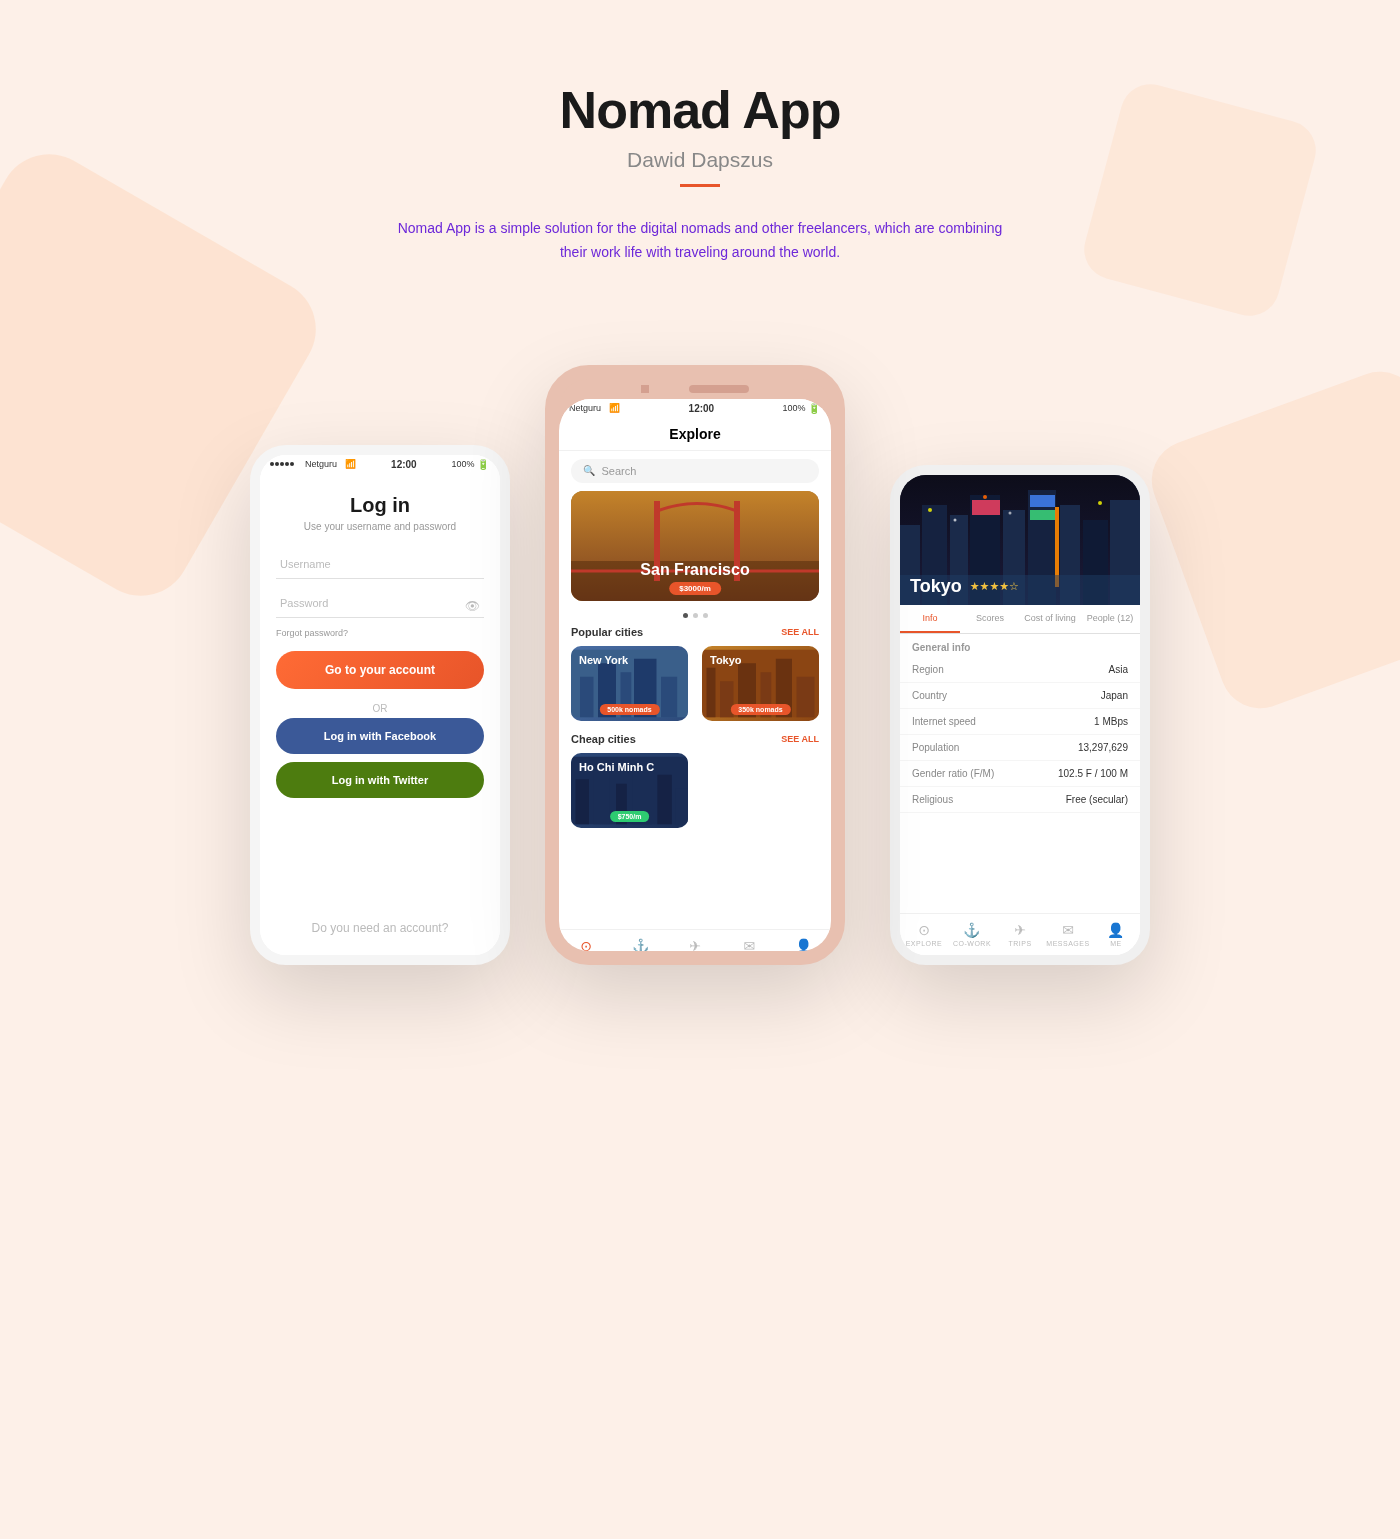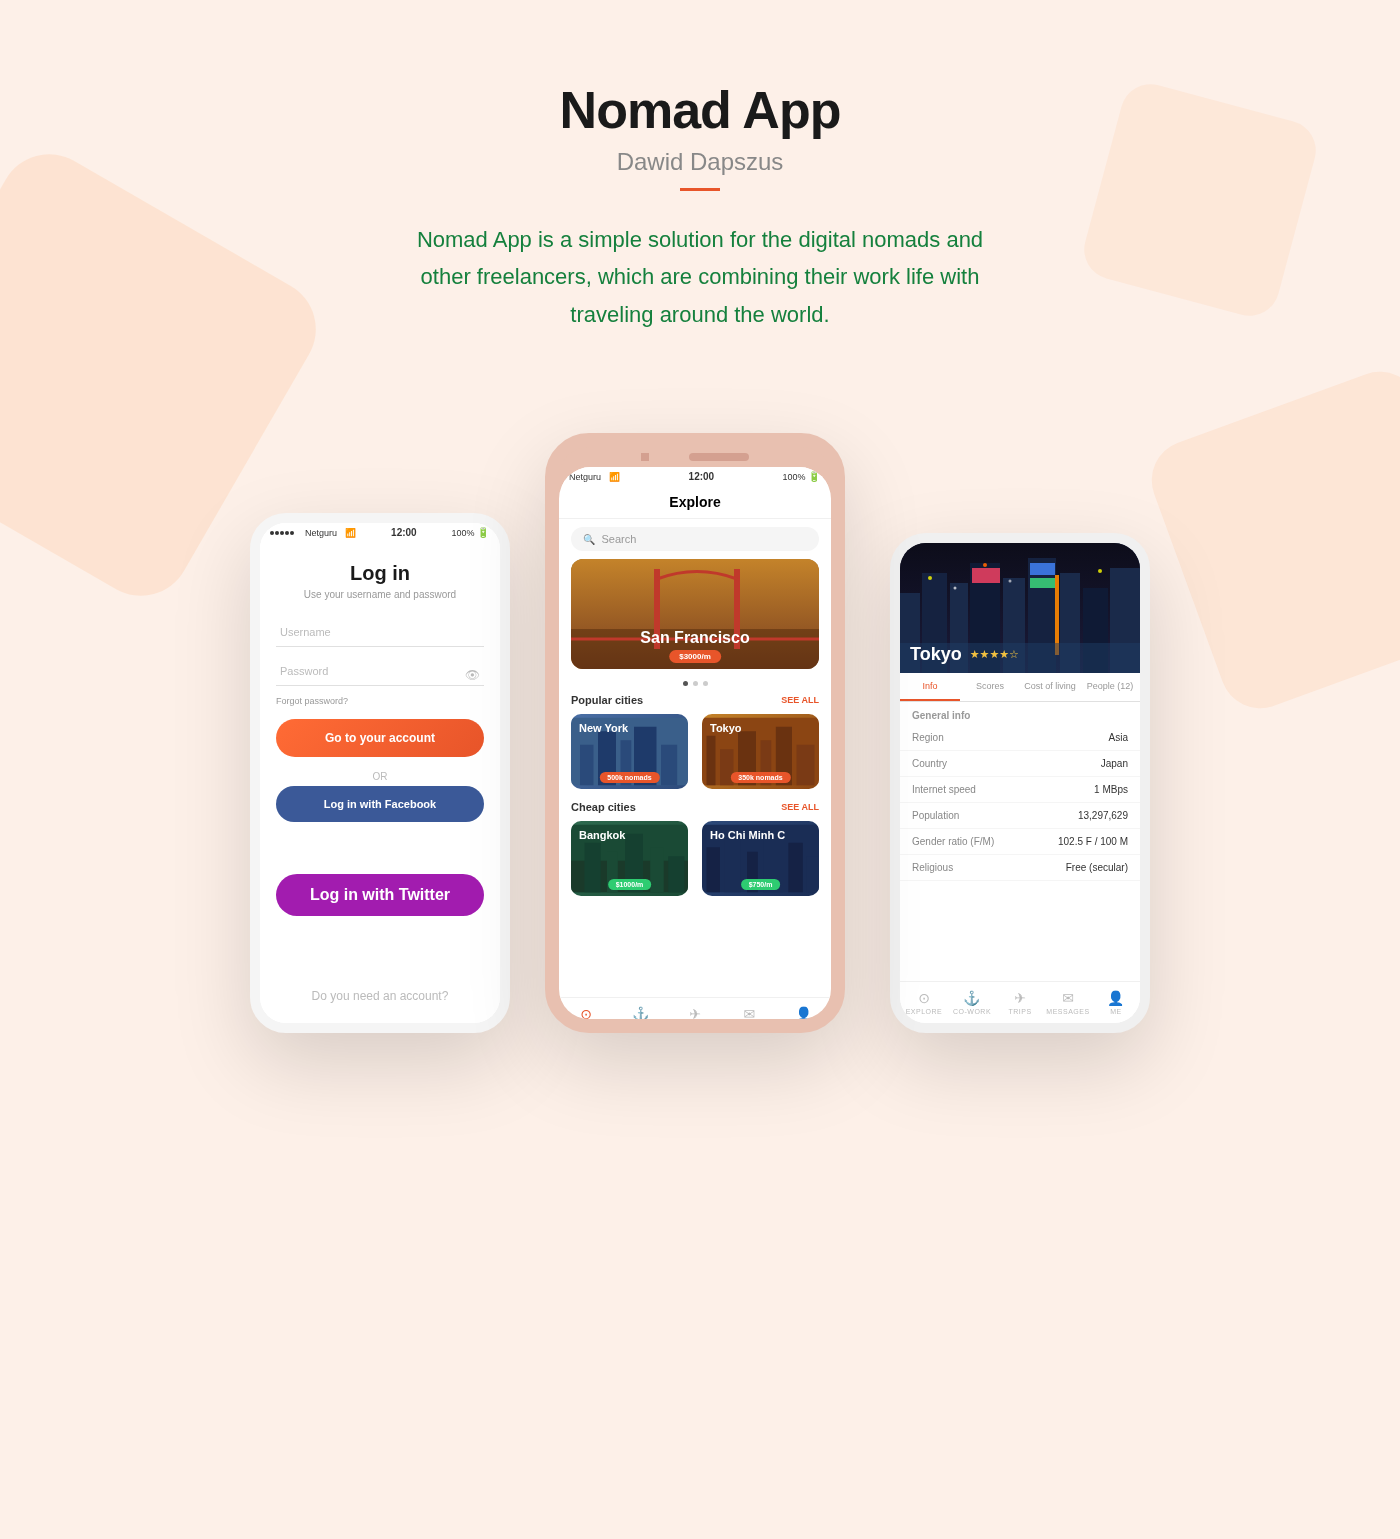--- a/index.html
+++ b/index.html
@@ -60,34 +60,34 @@
       width: 100%;
     }
     .app-title {
       font-size: 52px;
       font-weight: 700;
       color: #1a1a1a;
       letter-spacing: -1px;
       margin-bottom: 8px;
     }
     .app-author {
-      font-size: 24px;
+      font-size: 21px;
       color: #888;
       margin-bottom: 12px;
       text-align: center;
     }
     .title-divider {
       width: 40px;
       height: 3px;
       background: #e8552a;
       margin: 0 auto 30px;
     }
     .app-description {
-      font-size: 22px;
-      color: #15803d;
+      font-size: 14px;
+      color: #6d28d9;
       max-width: 620px;
       margin: 0 auto;
       line-height: 1.7;
     }
 
     
     .phones-container {
       position: relative;
       width: 900px;
       height: 680px;
@@ -242,29 +242,28 @@
       border: none;
       border-radius: 25px;
       font-size: 11px;
       font-weight: 600;
       cursor: pointer;
       margin-bottom: 8px;
     }
     .btn-twitter {
       width: 100%;
       padding: 12px;
-      background: #a21caf;
+      background: #4d7c0f;
       color: #fff;
       border: none;
       border-radius: 25px;
-      font-size: 16px;
+      font-size: 11px;
       font-weight: 600;
       cursor: pointer;
       margin-bottom: 16px;
-      margin-top: 44px;
     }
     .need-account {
       font-size: 12px;
       color: #bbb;
       margin-top: auto;
     }
 
     
     .explore-screen {
       display: flex;
@@ -658,35 +657,20 @@
               <div class="city-card-badge">350k nomads</div>
             </div>
           </div>
 
           <div class="section-header">
             <span class="section-title">Cheap cities</span>
             <span class="see-all">SEE ALL</span>
           </div>
           <div class="city-grid">
             <div class="city-card">
-              <div class="city-card-bg-bangkok">
-                <svg width="100%" height="75" viewBox="0 0 130 75">
-                  <rect width="130" height="75" fill="#1a4a35"></rect>
-                  <rect x="0" y="40" width="130" height="35" fill="#1a3a2a"></rect>
-                  <rect x="15" y="20" width="18" height="55" fill="#154030"></rect>
-                  <rect x="40" y="30" width="12" height="45" fill="#1a4a35"></rect>
-                  <rect x="60" y="10" width="20" height="65" fill="#154030"></rect>
-                  <rect x="88" y="25" width="15" height="50" fill="#1a4a35"></rect>
-                  <rect x="108" y="35" width="18" height="40" fill="#154030"></rect>
-                </svg>
-              </div>
-              <div class="city-card-name">Bangkok</div>
-              <div class="city-card-badge green">$1000/m</div>
-            </div>
-            <div class="city-card">
               <div class="city-card-bg-hcmc">
                 <svg width="100%" height="75" viewBox="0 0 130 75">
                   <rect width="130" height="75" fill="#1a2d55"></rect>
                   <rect x="5" y="25" width="15" height="50" fill="#152245"></rect>
                   <rect x="25" y="15" width="18" height="60" fill="#1a2d55"></rect>
                   <rect x="50" y="30" width="12" height="45" fill="#152245"></rect>
                   <rect x="68" y="10" width="22" height="65" fill="#1a2d55"></rect>
                   <rect x="96" y="20" width="16" height="55" fill="#152245"></rect>
                   <rect x="116" y="35" width="14" height="40" fill="#1a2d55"></rect>
                 </svg>

